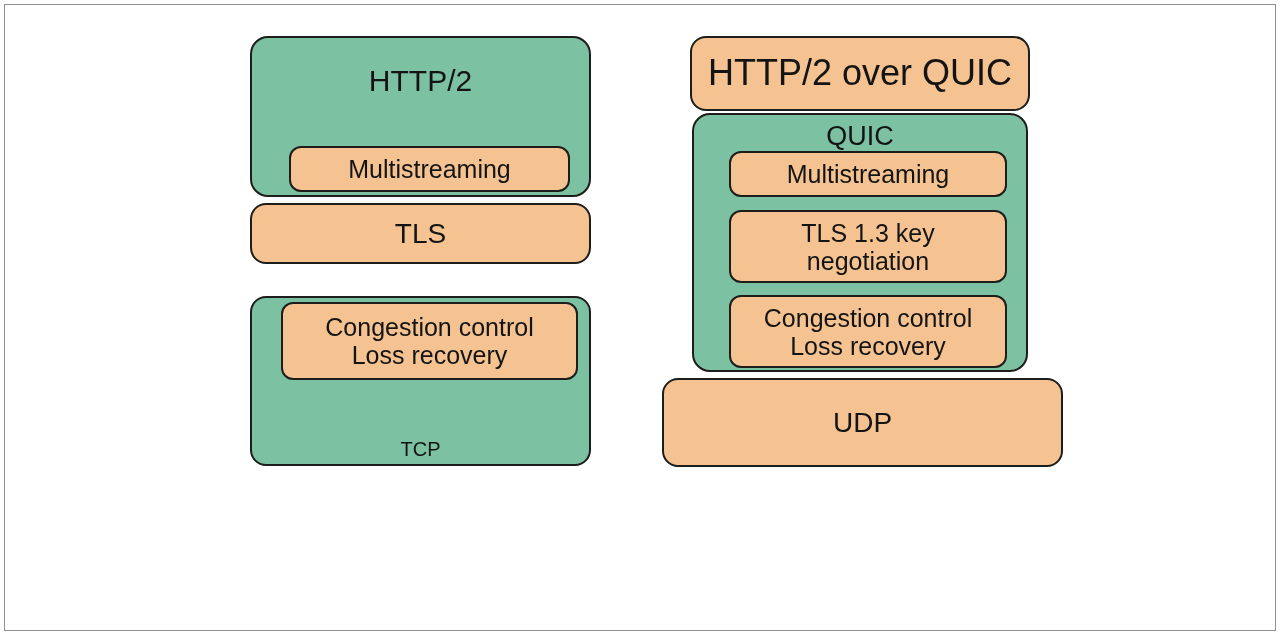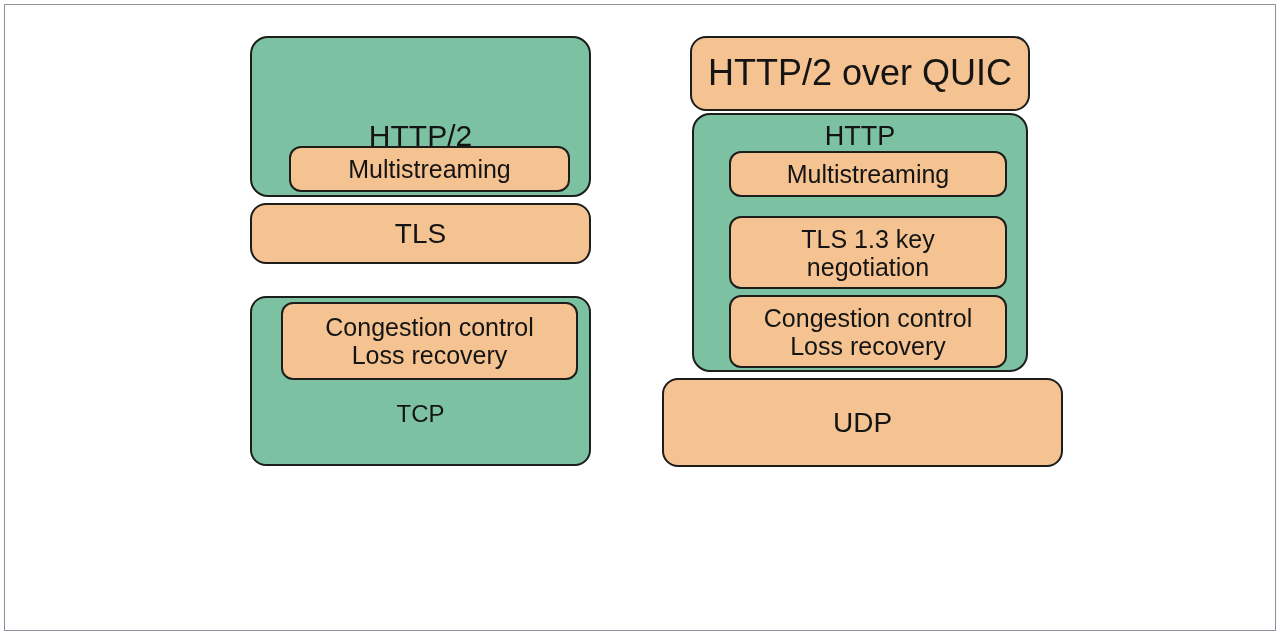--- a/index.html
+++ b/index.html
@@ -75,54 +75,54 @@
   .layer-inner     { z-index: 3; }
   .layer-plain     { z-index: 2; }
 </style>
 </head>
 <body>
 
 <div id="canvas">
 
   <div class="page-frame"></div>
 
-  <div class="node green container layer-container" style="left:250px; top:36px; width:341px; height:161px; font-size:30px; padding-top:38px;align-items:center;">
+  <div class="node green container layer-container" style="left:250px; top:36px; width:341px; height:161px; font-size:30px; padding-top:26px;">
     <span class="node-label">HTTP/2</span>
   </div>
 
   <div class="node orange inner layer-inner" style="left:280px; top:146px; width:281px; height:46px; font-size:25px;">
     <span>Multistreaming</span>
   </div>
 
   <div class="node orange layer-plain" style="left:250px; top:203px; width:341px; height:61px; font-size:28px;">
     <span>TLS</span>
   </div>
 
-  <div class="node green layer-container" style="left:250px; top:296px; width:341px; height:170px; font-size:24px; align-items:flex-end; padding-bottom:36px;">
+  <div class="node green layer-container" style="left:250px; top:296px; width:341px; height:170px; font-size:20px; align-items:flex-end; padding-bottom:4px;">
     <span class="node-label">TCP</span>
   </div>
 
   <div class="node orange inner layer-inner" style="left:272px; top:302px; width:297px; height:78px; font-size:25px;">
     <span>Congestion control
 Loss recovery</span>
   </div>
 
   <div class="node orange layer-plain" style="left:690px; top:36px; width:340px; height:75px; font-size:36px;">
     <span>HTTP/2 over QUIC</span>
   </div>
 
   <div class="node green container layer-container" style="left:692px; top:113px; width:336px; height:259px; font-size:27px; padding-top:6px;">
-    <span class="node-label">HTTP</span>
+    <span class="node-label">QUIC</span>
   </div>
 
   <div class="node orange inner layer-inner" style="left:720px; top:151px; width:278px; height:46px; font-size:25px;">
     <span>Multistreaming</span>
   </div>
 
-  <div class="node orange inner layer-inner" style="left:720px; top:216px; width:278px; height:73px; font-size:25px;">
+  <div class="node orange inner layer-inner" style="left:720px; top:210px; width:278px; height:73px; font-size:25px;">
     <span>TLS 1.3 key
 negotiation</span>
   </div>
 
   <div class="node orange inner layer-inner" style="left:720px; top:295px; width:278px; height:73px; font-size:25px;">
     <span>Congestion control
 Loss recovery</span>
   </div>
 
   <div class="node orange layer-plain" style="left:662px; top:378px; width:401px; height:89px; font-size:28px;">

